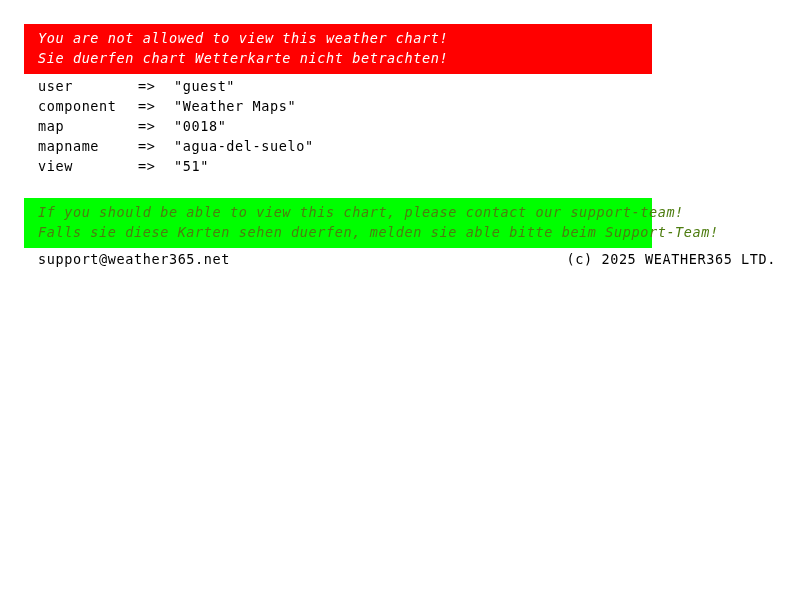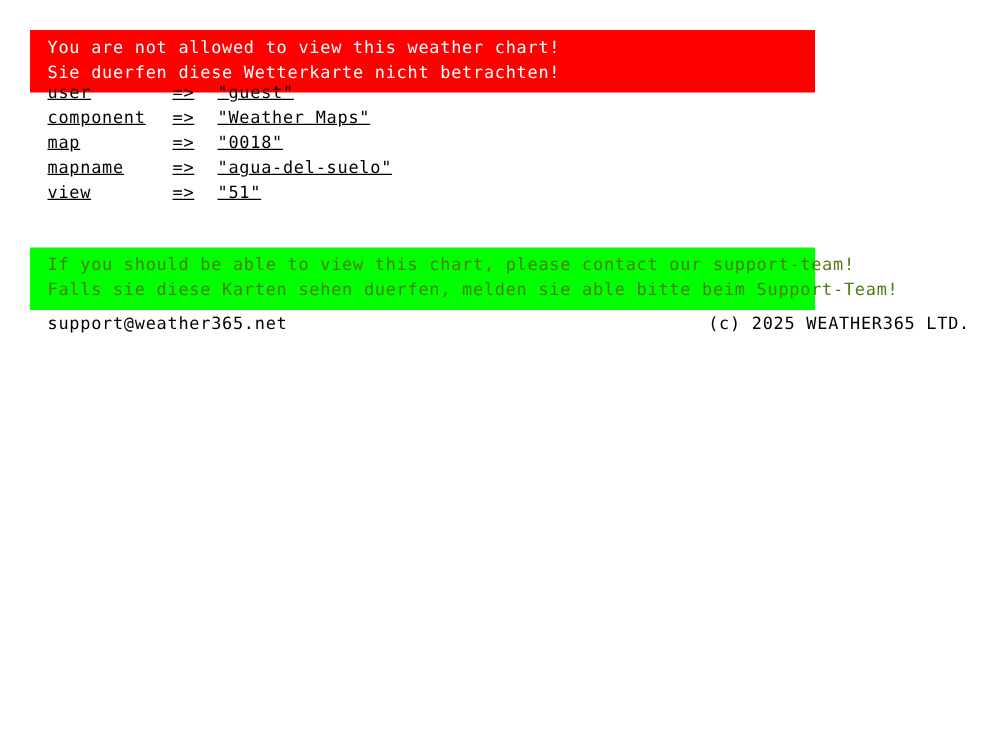--- a/index.html
+++ b/index.html
@@ -23,42 +23,42 @@
   .banner {
     position: absolute;
     left: 24px;
     width: 628px;
     box-sizing: border-box;
     padding: 4px 14px 6px 14px;
     font-size: 13.5px;
     line-height: 20px;
     letter-spacing: 0.6px;
     white-space: nowrap;
+    font-style: italic;
   }
   .banner-error {
     top: 24px;
     background: #ff0000;
     color: #ffffff;
   }
   .banner-info {
     top: 198px;
     background: #00ff00;
     color: #4d7c0f;
   }
   .banner div {
     white-space: nowrap;
   }
   .params {
     position: absolute;
     left: 38px;
-    top: 68px;
+    top: 80px;
     border-collapse: collapse;
     font-size: 13.5px;
     letter-spacing: 0.6px;
-    text-decoration: underline;
   }
   .params td {
     padding: 0 0 7px 0;
     line-height: 13px;
     white-space: nowrap;
     vertical-align: top;
   }
   .params td.key {
     width: 100px;
   }
@@ -81,21 +81,21 @@
     text-decoration: none;
   }
 </style>
 </head>
 <body>
 
 <div class="page">
 
   <div class="banner banner-error">
     <div>You are not allowed to view this weather chart!</div>
-    <div>Sie duerfen diese Wetterkarte nicht betrachten!</div>
+    <div>Sie duerfen chart Wetterkarte nicht betrachten!</div>
   </div>
 
   <table class="params">
     <tbody>
       <tr>
         <td class="key">user</td>
         <td class="arrow">=&gt;</td>
         <td class="val">"guest"</td>
       </tr>
       <tr>

